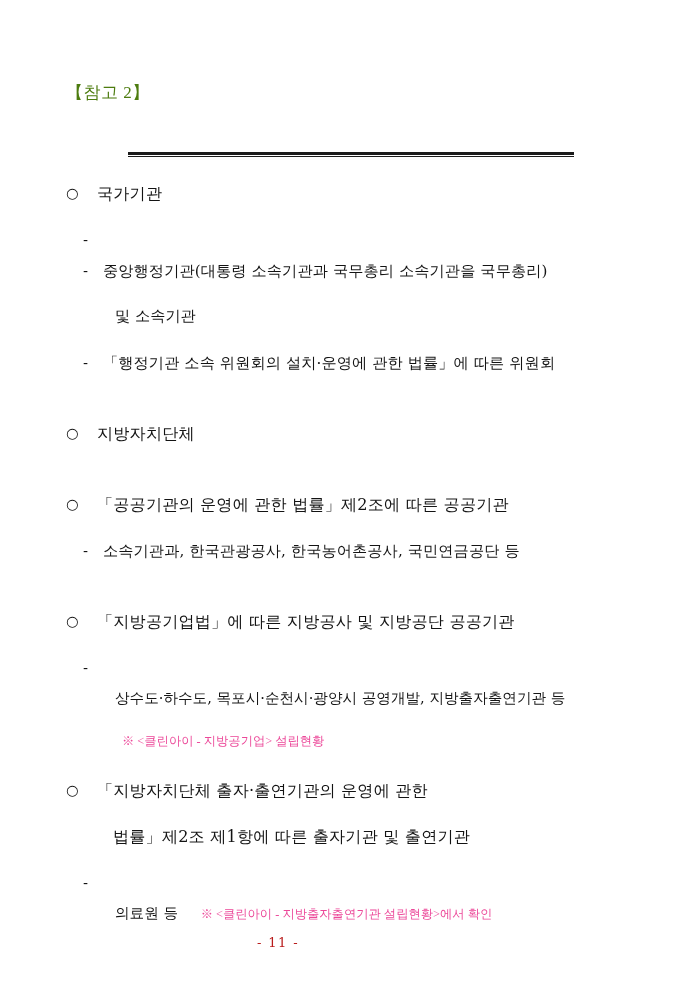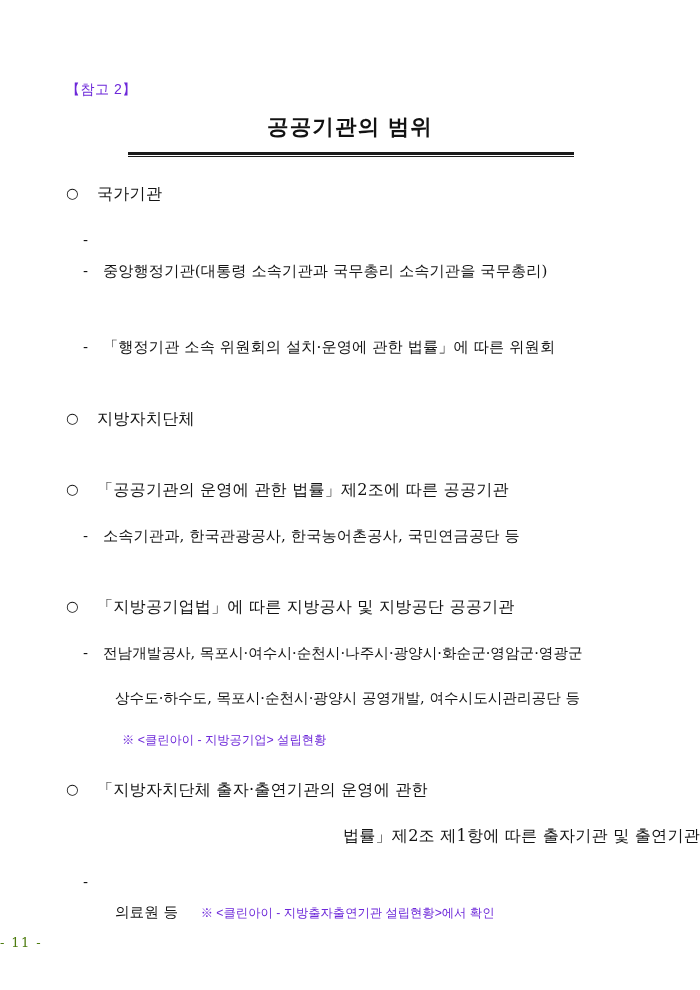--- a/index.html
+++ b/index.html
@@ -23,24 +23,24 @@
     height: 990px;
     box-sizing: border-box;
     overflow: hidden;
   }
 
   
   .ref-tag {
     position: absolute;
     left: 66px;
     top: 81px;
-    font-family: Liberation Sans, sans-serif;
-    font-size: 14px;
+    font-family: Liberation Serif, serif;
+    font-size: 17px;
     letter-spacing: 0.5px;
-    color: #6d28d9;
+    color: #4d7c0f;
     white-space: nowrap;
   }
 
   
   .title-block {
     position: absolute;
     left: 0;
     top: 116px;
     width: 700px;
     text-align: center;
@@ -125,45 +125,44 @@
   }
 
   
   .dense {
     font-size: 14.6px;
     letter-spacing: 0px;
   }
 
   
   .note {
-    font-family: Liberation Sans, sans-serif;
+    font-family: Liberation Serif, serif;
     font-size: 12.3px;
     letter-spacing: 0px;
-    color: #6d28d9;
+    color: #ec4899;
     white-space: nowrap;
   }
   .note-line {
     position: relative;
     padding-left: 122px;
   }
   .note-inline {
     display: inline;
     padding-left: 18px;
     margin-top: 48px;
   }
 
   
   .wrap1 {
     padding-left: 113px;
     font-size: 16.1px;
     line-height: 1.0;
     white-space: nowrap;
     color: #131313;
     letter-spacing: 0.2px;
-    text-align: right;
   }
   .wrap2 {
     padding-left: 115px;
     font-size: 15.2px;
     line-height: 1.0;
     white-space: nowrap;
     color: #141414;
   }
   .wrap2.dense {
     font-size: 14.6px;
@@ -175,37 +174,34 @@
   .s-wrap  { height: 30px; }
   .s-note  { height: 27px; }
   .s-small { height: 22px; }
 
   
   .footer {
     position: absolute;
     left: 0;
     top: 935px;
     width: 556px;
-    text-align: left;
+    text-align: center;
     font-family: "DejaVu Serif", serif;
     font-size: 13px;
-    color: #4d7c0f;
+    color: #b91c1c;
     letter-spacing: 1.4px;
   }
 </style>
 </head>
 <body>
 
 <div class="page">
 
   <div class="ref-tag">【참고 2】</div>
 
-  <div class="title-block">
-    <span class="doc-title">공공기관의 범위</span>
-  </div>
   <div class="title-rule">
     <div class="thick"></div>
     <div class="gap"></div>
     <div class="thin"></div>
   </div>
 
   <div class="content">
 
     <div class="group">
       <div class="lvl1">
@@ -217,20 +213,21 @@
       <div class="lvl2">
         <span class="marker">-</span>
       </div>
       <div class="s-item"></div>
 
       <div class="lvl2">
         <span class="marker">-</span>
         <span>중앙행정기관(대통령 소속기관과 국무총리 소속기관을 국무총리)</span>
       </div>
       <div class="s-wrap"></div>
+      <div class="wrap2">및 소속기관</div>
       <div class="s-item"></div>
 
       <div class="lvl2">
         <span class="marker">-</span>
         <span>「행정기관 소속 위원회의 설치·운영에 관한 법률」에 따른 위원회</span>
       </div>
     </div>
 
     <div class="s-sec"></div>
     <div class="s-small"></div>
@@ -262,24 +259,23 @@
 
     <div class="group">
       <div class="lvl1">
         <span class="marker">○</span>
         <span>「지방공기업법」에 따른 지방공사 및 지방공단 공공기관</span>
       </div>
       <div class="s-item"></div>
 
       <div class="lvl2 dense">
         <span class="marker">-</span>
-        <span>전남개발공사, 목포시·여수시·순천시·나주시·광양시·화순군·영암군·영광군</span>
       </div>
       <div class="s-wrap"></div>
-      <div class="wrap2 dense">상수도·하수도, 목포시·순천시·광양시 공영개발, 여수시도시관리공단 등</div>
+      <div class="wrap2 dense">상수도·하수도, 목포시·순천시·광양시 공영개발, 지방출자출연기관 등</div>
       <div class="s-note"></div>
       <div class="note note-line">※ &lt;클린아이 - 지방공기업&gt; 설립현황</div>
     </div>
 
     <div class="s-sec"></div>
 
     <div class="group">
       <div class="lvl1">
         <span class="marker">○</span>
         <span>「지방자치단체 출자·출연기관의 운영에 관한</span>

